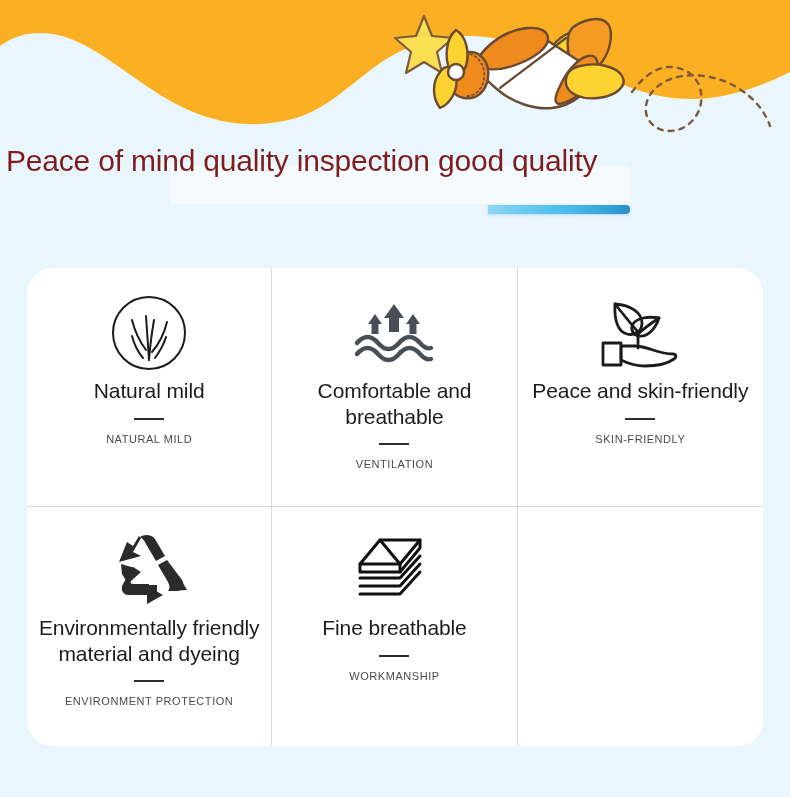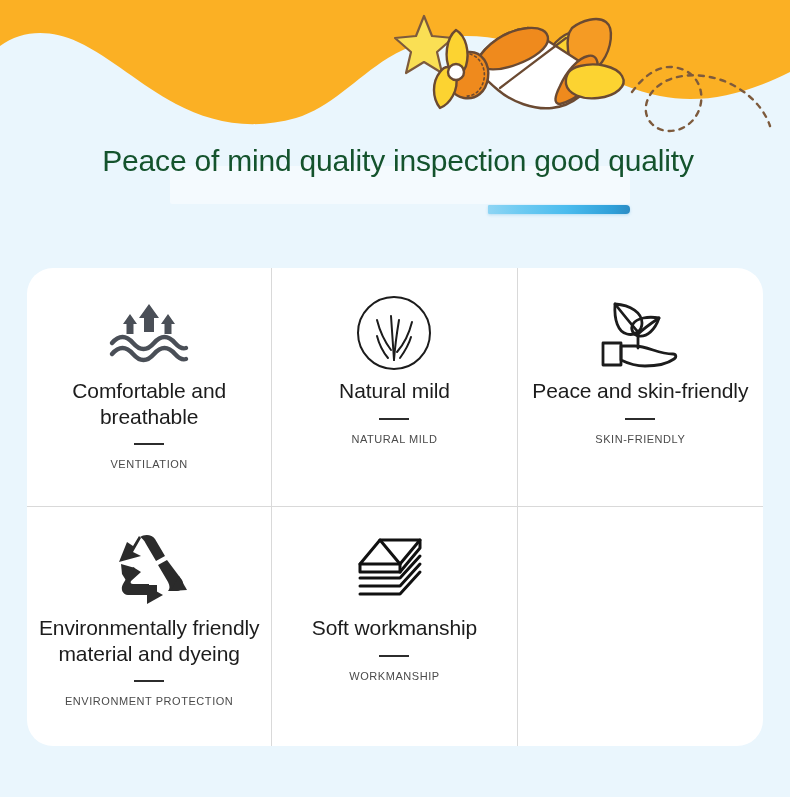--- a/index.html
+++ b/index.html
@@ -59,25 +59,24 @@
     border-radius: 2px;
   }
 
   .page-title {
     position: absolute;
     left: 6px;
     top: 0;
     width: 784px;
     font-size: 30px;
     font-weight: 400;
-    color: #14532d;
+    color: #7f1d1d;
     letter-spacing: -0.2px;
     white-space: nowrap;
     line-height: 58px;
-    text-align: center;
   }
 
   .title-underline {
     position: absolute;
     left: 488px;
     top: 205px;
     width: 142px;
     height: 9px;
     border-radius: 1px 4px 4px 1px;
     background: linear-gradient(95deg,
@@ -243,57 +242,57 @@
   <div class="title-ghost"></div>
   <div class="page-title">Peace of mind quality inspection good quality</div>
 </div>
 <div class="title-underline"></div>
 
 <div class="card">
   <div class="grid">
 
     <div class="cell">
       <div class="cell-icon">
-        <svg width="86" height="70" viewBox="0 0 86 70">
-          <g fill="#4a4f57">
-            <path d="M43,6 L53,20 L48,20 L48,34 L38,34 L38,20 L33,20 Z"></path>
-            <path d="M24,16 L31,26 L27.5,26 L27.5,36 L20.5,36 L20.5,26 L17,26 Z"></path>
-            <path d="M62,16 L69,26 L65.5,26 L65.5,36 L58.5,36 L58.5,26 L55,26 Z"></path>
-          </g>
-          <g fill="none" stroke="#4a4f57" stroke-width="4.4" stroke-linecap="round">
-            <path d="M6,45 C13,37 20,37 27,45 C34,53 41,53 48,45 C55,37 62,37 69,45 C73,49.5 77,51 80,50"></path>
-            <path d="M6,56 C13,48 20,48 27,56 C34,64 41,64 48,56 C55,48 62,48 69,56 C73,60.5 77,62 80,61"></path>
-          </g>
-        </svg>
-      </div>
-      <div class="cell-title">Comfortable and
-breathable</div>
-      <div class="cell-rule"></div>
-      <div class="cell-caption">VENTILATION</div>
-    </div>
-
-    <div class="cell">
-      <div class="cell-icon">
         <svg width="78" height="78" viewBox="0 0 78 78">
           <circle cx="39" cy="39" r="36" fill="none" stroke="#1c1c1c" stroke-width="2"></circle>
           <g fill="none" stroke="#1c1c1c" stroke-width="2" stroke-linecap="round">
             <path d="M39,66 C38,52 37,36 36,22"></path>
             <path d="M39,66 C40,52 42,38 44,26"></path>
             <path d="M36,56 C30,48 25,38 22,26"></path>
             <path d="M42,58 C49,50 54,40 57,28"></path>
             <path d="M33,64 C28,58 24,50 22,42"></path>
             <path d="M45,64 C50,57 54,50 56,43"></path>
           </g>
         </svg>
       </div>
       <div class="cell-title">Natural mild</div>
       <div class="cell-rule"></div>
       <div class="cell-caption">NATURAL MILD</div>
     </div>
 
+    <div class="cell">
+      <div class="cell-icon">
+        <svg width="86" height="70" viewBox="0 0 86 70">
+          <g fill="#4a4f57">
+            <path d="M43,6 L53,20 L48,20 L48,34 L38,34 L38,20 L33,20 Z"></path>
+            <path d="M24,16 L31,26 L27.5,26 L27.5,36 L20.5,36 L20.5,26 L17,26 Z"></path>
+            <path d="M62,16 L69,26 L65.5,26 L65.5,36 L58.5,36 L58.5,26 L55,26 Z"></path>
+          </g>
+          <g fill="none" stroke="#4a4f57" stroke-width="4.4" stroke-linecap="round">
+            <path d="M6,45 C13,37 20,37 27,45 C34,53 41,53 48,45 C55,37 62,37 69,45 C73,49.5 77,51 80,50"></path>
+            <path d="M6,56 C13,48 20,48 27,56 C34,64 41,64 48,56 C55,48 62,48 69,56 C73,60.5 77,62 80,61"></path>
+          </g>
+        </svg>
+      </div>
+      <div class="cell-title">Comfortable and
+breathable</div>
+      <div class="cell-rule"></div>
+      <div class="cell-caption">VENTILATION</div>
+    </div>
+
 
     <div class="cell">
       <div class="cell-icon">
         <svg width="86" height="74" viewBox="0 0 86 74">
           <g fill="none" stroke="#1c1c1c" stroke-width="2.8" stroke-linecap="round" stroke-linejoin="round">
 
             <path d="M18,8 C34,9 45,17 45,27 C45,35 38,40 30,38
                      C21,36 17,24 18,8 Z"></path>
             <path d="M18,8 C26,18 34,28 41,36"></path>
 
@@ -354,19 +353,19 @@
             <path d="M26,6 L46,30"></path>
             <path d="M6,30 L6,38 L46,38 L66,14 L66,6"></path>
             <path d="M46,30 L46,38"></path>
 
             <path d="M6,44 L46,44 L66,22"></path>
             <path d="M6,52 L46,52 L66,30"></path>
             <path d="M6,60 L46,60 L66,38"></path>
           </g>
         </svg>
       </div>
-      <div class="cell-title">Soft workmanship</div>
+      <div class="cell-title">Fine breathable</div>
       <div class="cell-rule"></div>
       <div class="cell-caption">WORKMANSHIP</div>
     </div>
 
   </div>
 </div>
 
 </body></html>

